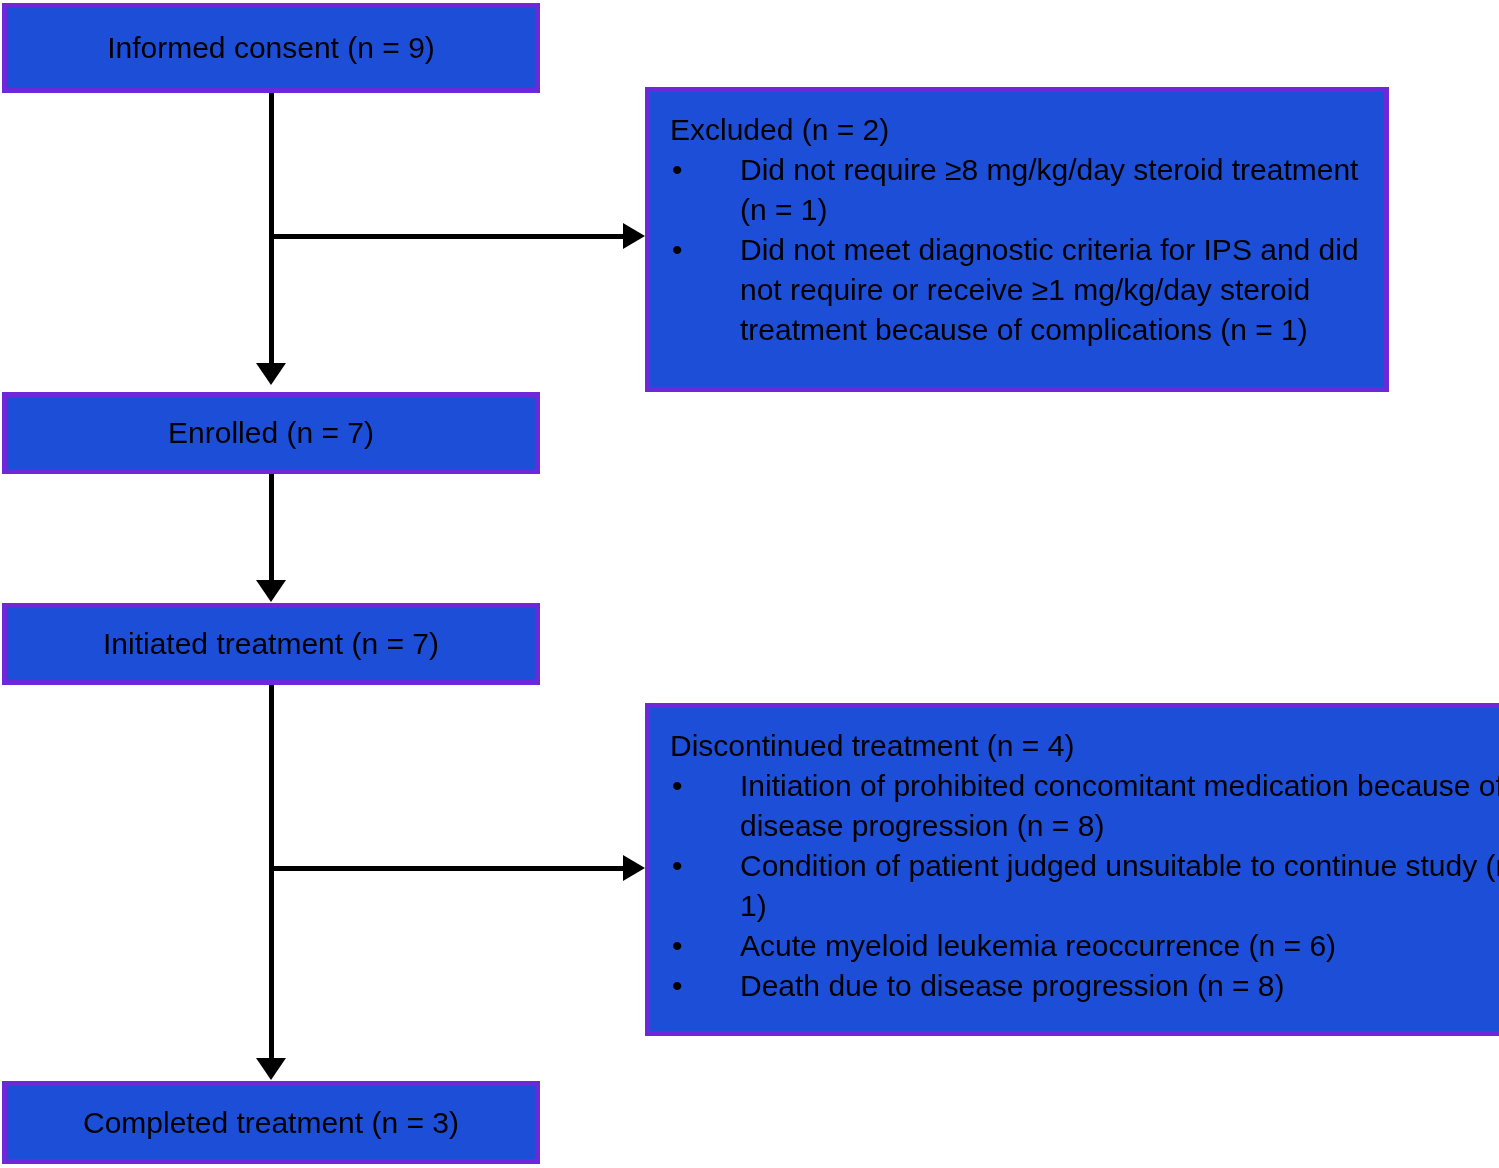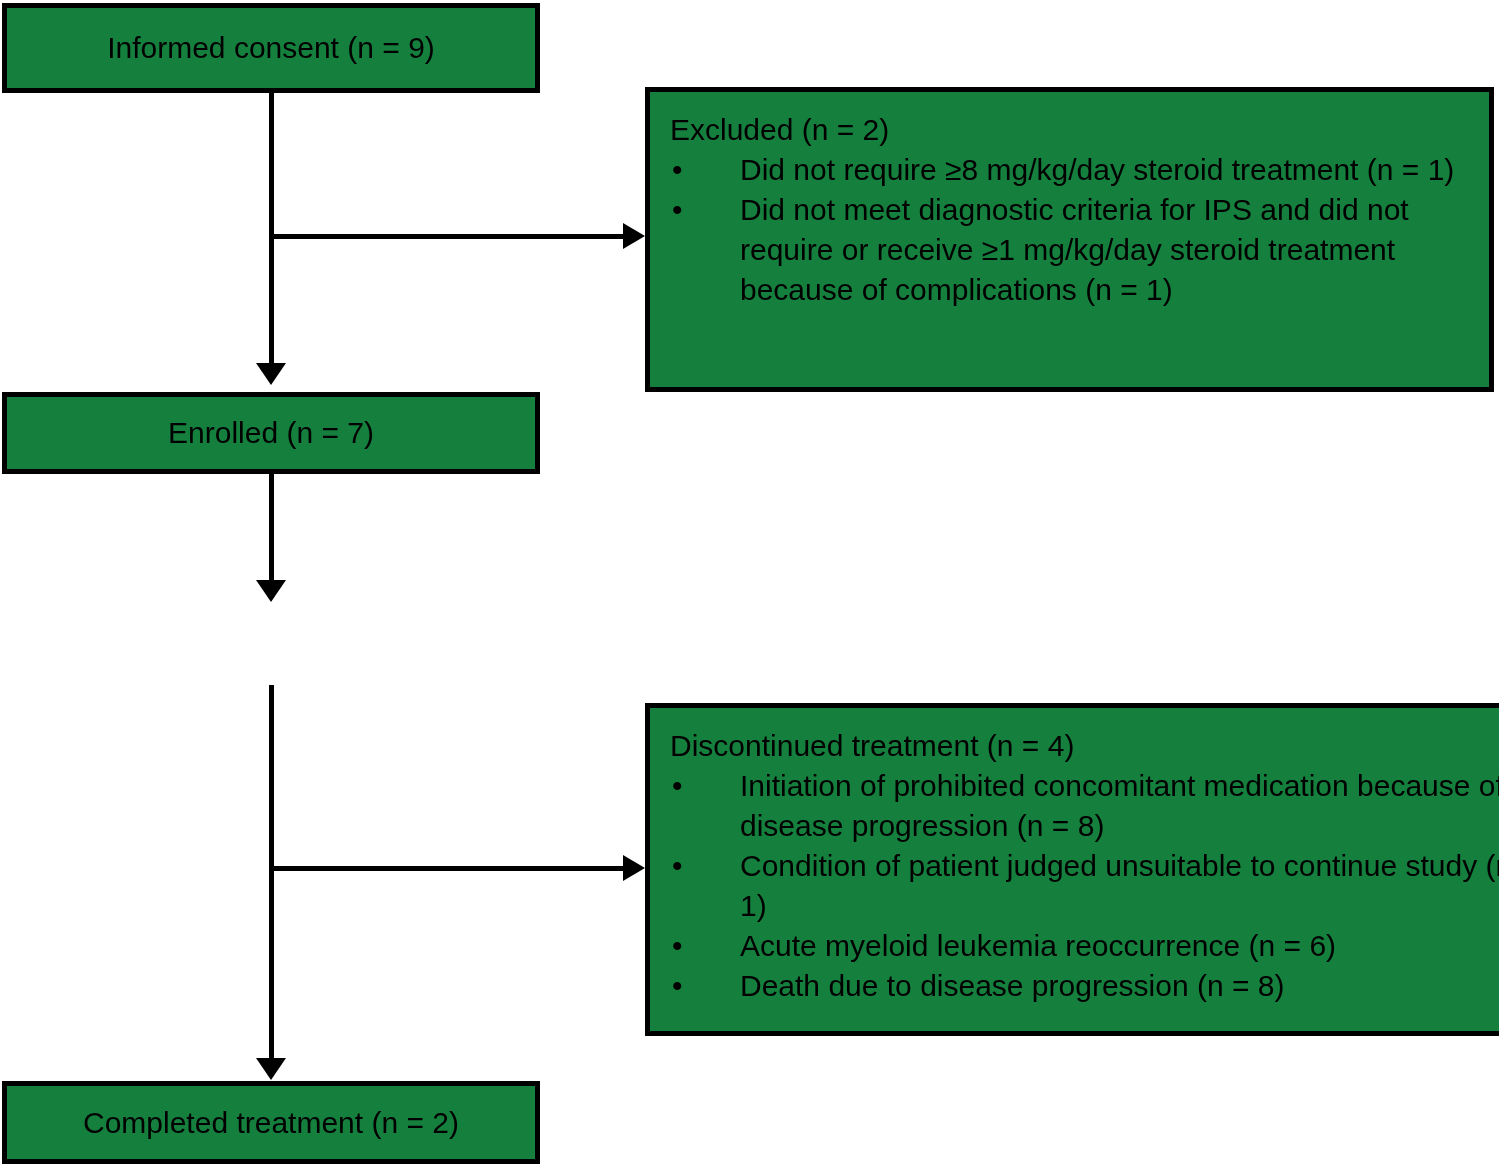--- a/index.html
+++ b/index.html
@@ -16,22 +16,22 @@
     width: 1499px;
     height: 1168px;
     background: #ffffff;
     overflow: hidden;
   }
 
   
   .node {
     position: absolute;
     box-sizing: border-box;
-    border: 5px solid #000000;
-    background: #15803d;
+    border: 5px solid #6d28d9;
+    background: #1d4ed8;
   }
   .node.center {
     display: flex;
     align-items: center;
     justify-content: center;
   }
   .node-label {
     font-size: 30px;
     line-height: 34px;
     color: #000000;
@@ -103,41 +103,44 @@
   <div class="node center" style="left:2px; top:3px; width:538px; height:90px;">
     <span class="node-label">Informed consent (n = 9)</span>
   </div>
 
   <div class="vline" style="left:269px; top:93px; height:270px;"></div>
   <div class="arrow-down" style="left:256px; top:363px;"></div>
 
   <div class="hline" style="left:271px; top:234px; width:352px;"></div>
   <div class="arrow-right" style="left:623px; top:223px;"></div>
 
-  <div class="node detail" style="left:645px; top:87px; width:849px; height:305px;">
+  <div class="node detail" style="left:645px; top:87px; width:744px; height:305px;">
     <div class="detail-title">Excluded (n = 2)</div>
     <ul class="detail-list">
       <li class="detail-item">
         <span class="detail-bullet">•</span>
         <span>Did not require ≥8 mg/kg/day steroid treatment (n = 1)</span>
       </li>
       <li class="detail-item">
         <span class="detail-bullet">•</span>
         <span>Did not meet diagnostic criteria for IPS and did not require or receive ≥1 mg/kg/day steroid treatment because of complications (n = 1)</span>
       </li>
     </ul>
   </div>
 
   <div class="node center" style="left:2px; top:392px; width:538px; height:82px;text-align:center;">
     <span class="node-label">Enrolled (n = 7)</span>
   </div>
 
   <div class="vline" style="left:269px; top:474px; height:108px;"></div>
   <div class="arrow-down" style="left:256px; top:580px;"></div>
 
+  <div class="node center" style="left:2px; top:603px; width:538px; height:82px;">
+    <span class="node-label">Initiated treatment (n = 7)</span>
+  </div>
 
   <div class="vline" style="left:269px; top:685px; height:373px;"></div>
   <div class="arrow-down" style="left:256px; top:1058px;"></div>
 
   <div class="hline" style="left:271px; top:866px; width:352px;"></div>
   <div class="arrow-right" style="left:623px; top:855px;"></div>
 
   <div class="node detail" style="left:645px; top:703px; width:914px; height:333px;">
     <div class="detail-title">Discontinued treatment (n = 4)</div>
     <ul class="detail-list">
@@ -154,16 +157,16 @@
         <span>Acute myeloid leukemia reoccurrence (n = 6)</span>
       </li>
       <li class="detail-item">
         <span class="detail-bullet">•</span>
         <span>Death due to disease progression (n = 8)</span>
       </li>
     </ul>
   </div>
 
   <div class="node center" style="left:2px; top:1081px; width:538px; height:83px;">
-    <span class="node-label">Completed treatment (n = 2)</span>
+    <span class="node-label">Completed treatment (n = 3)</span>
   </div>
 
 </div>
 
 </body></html>

